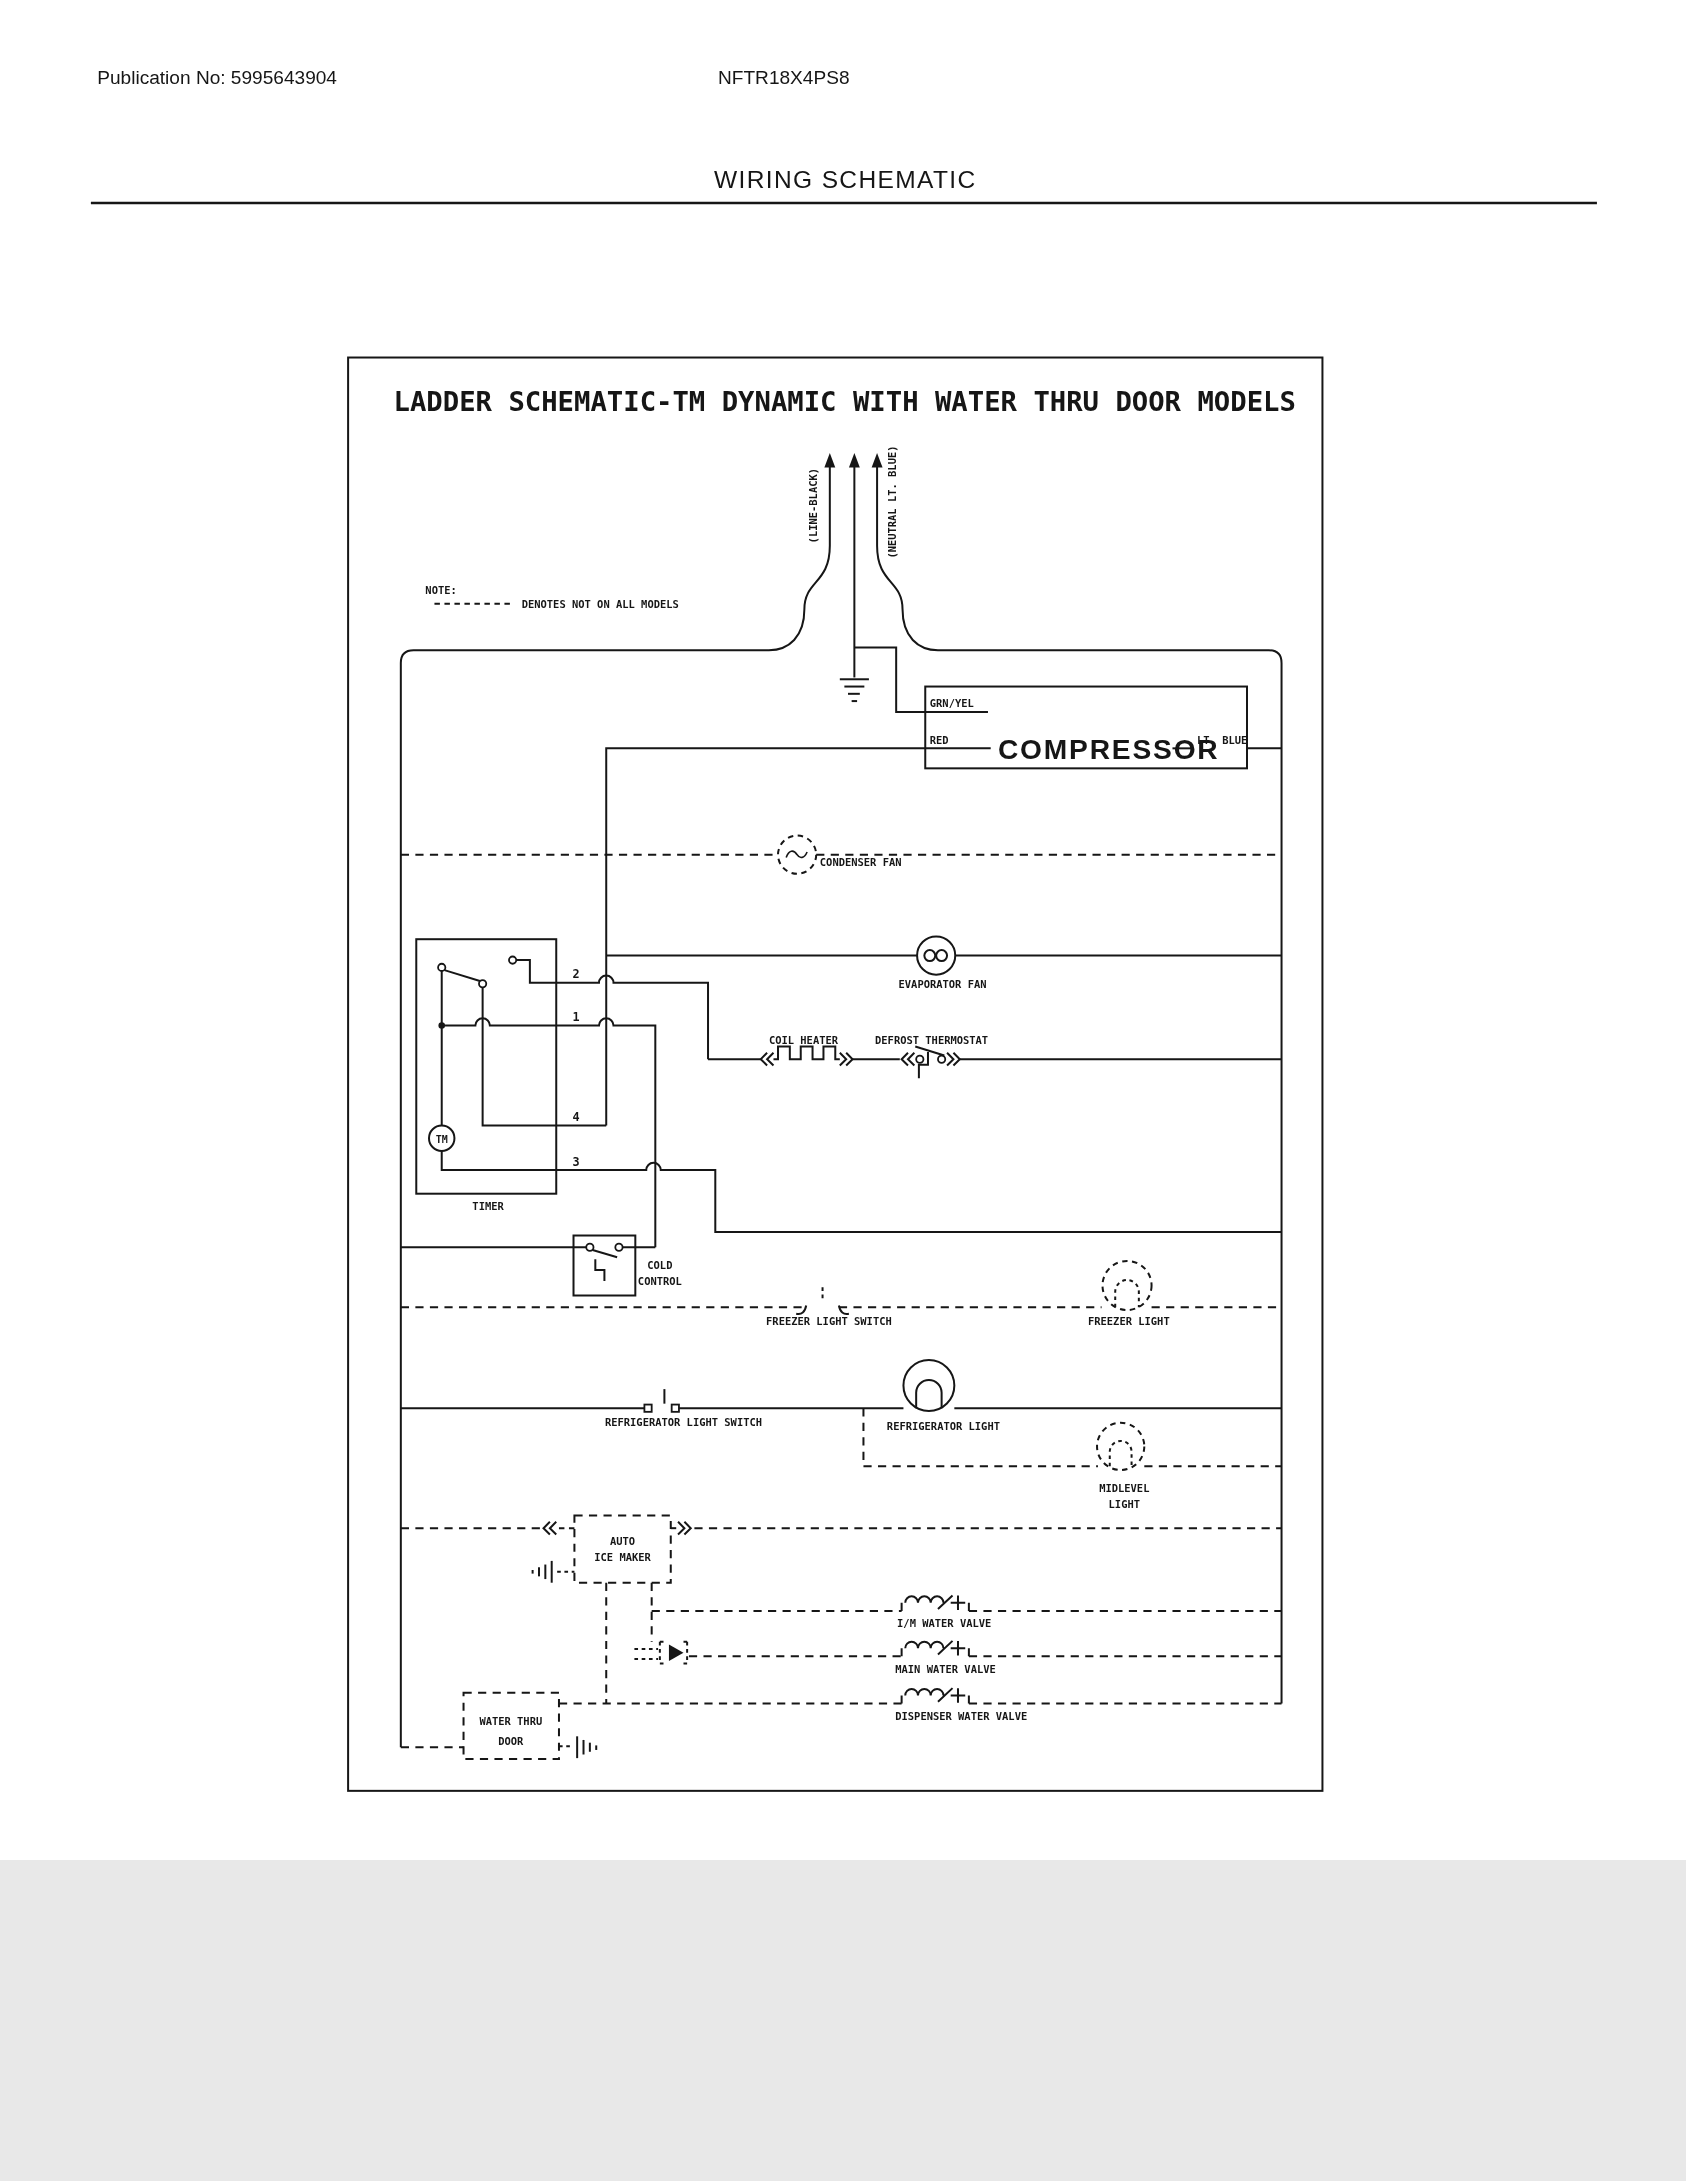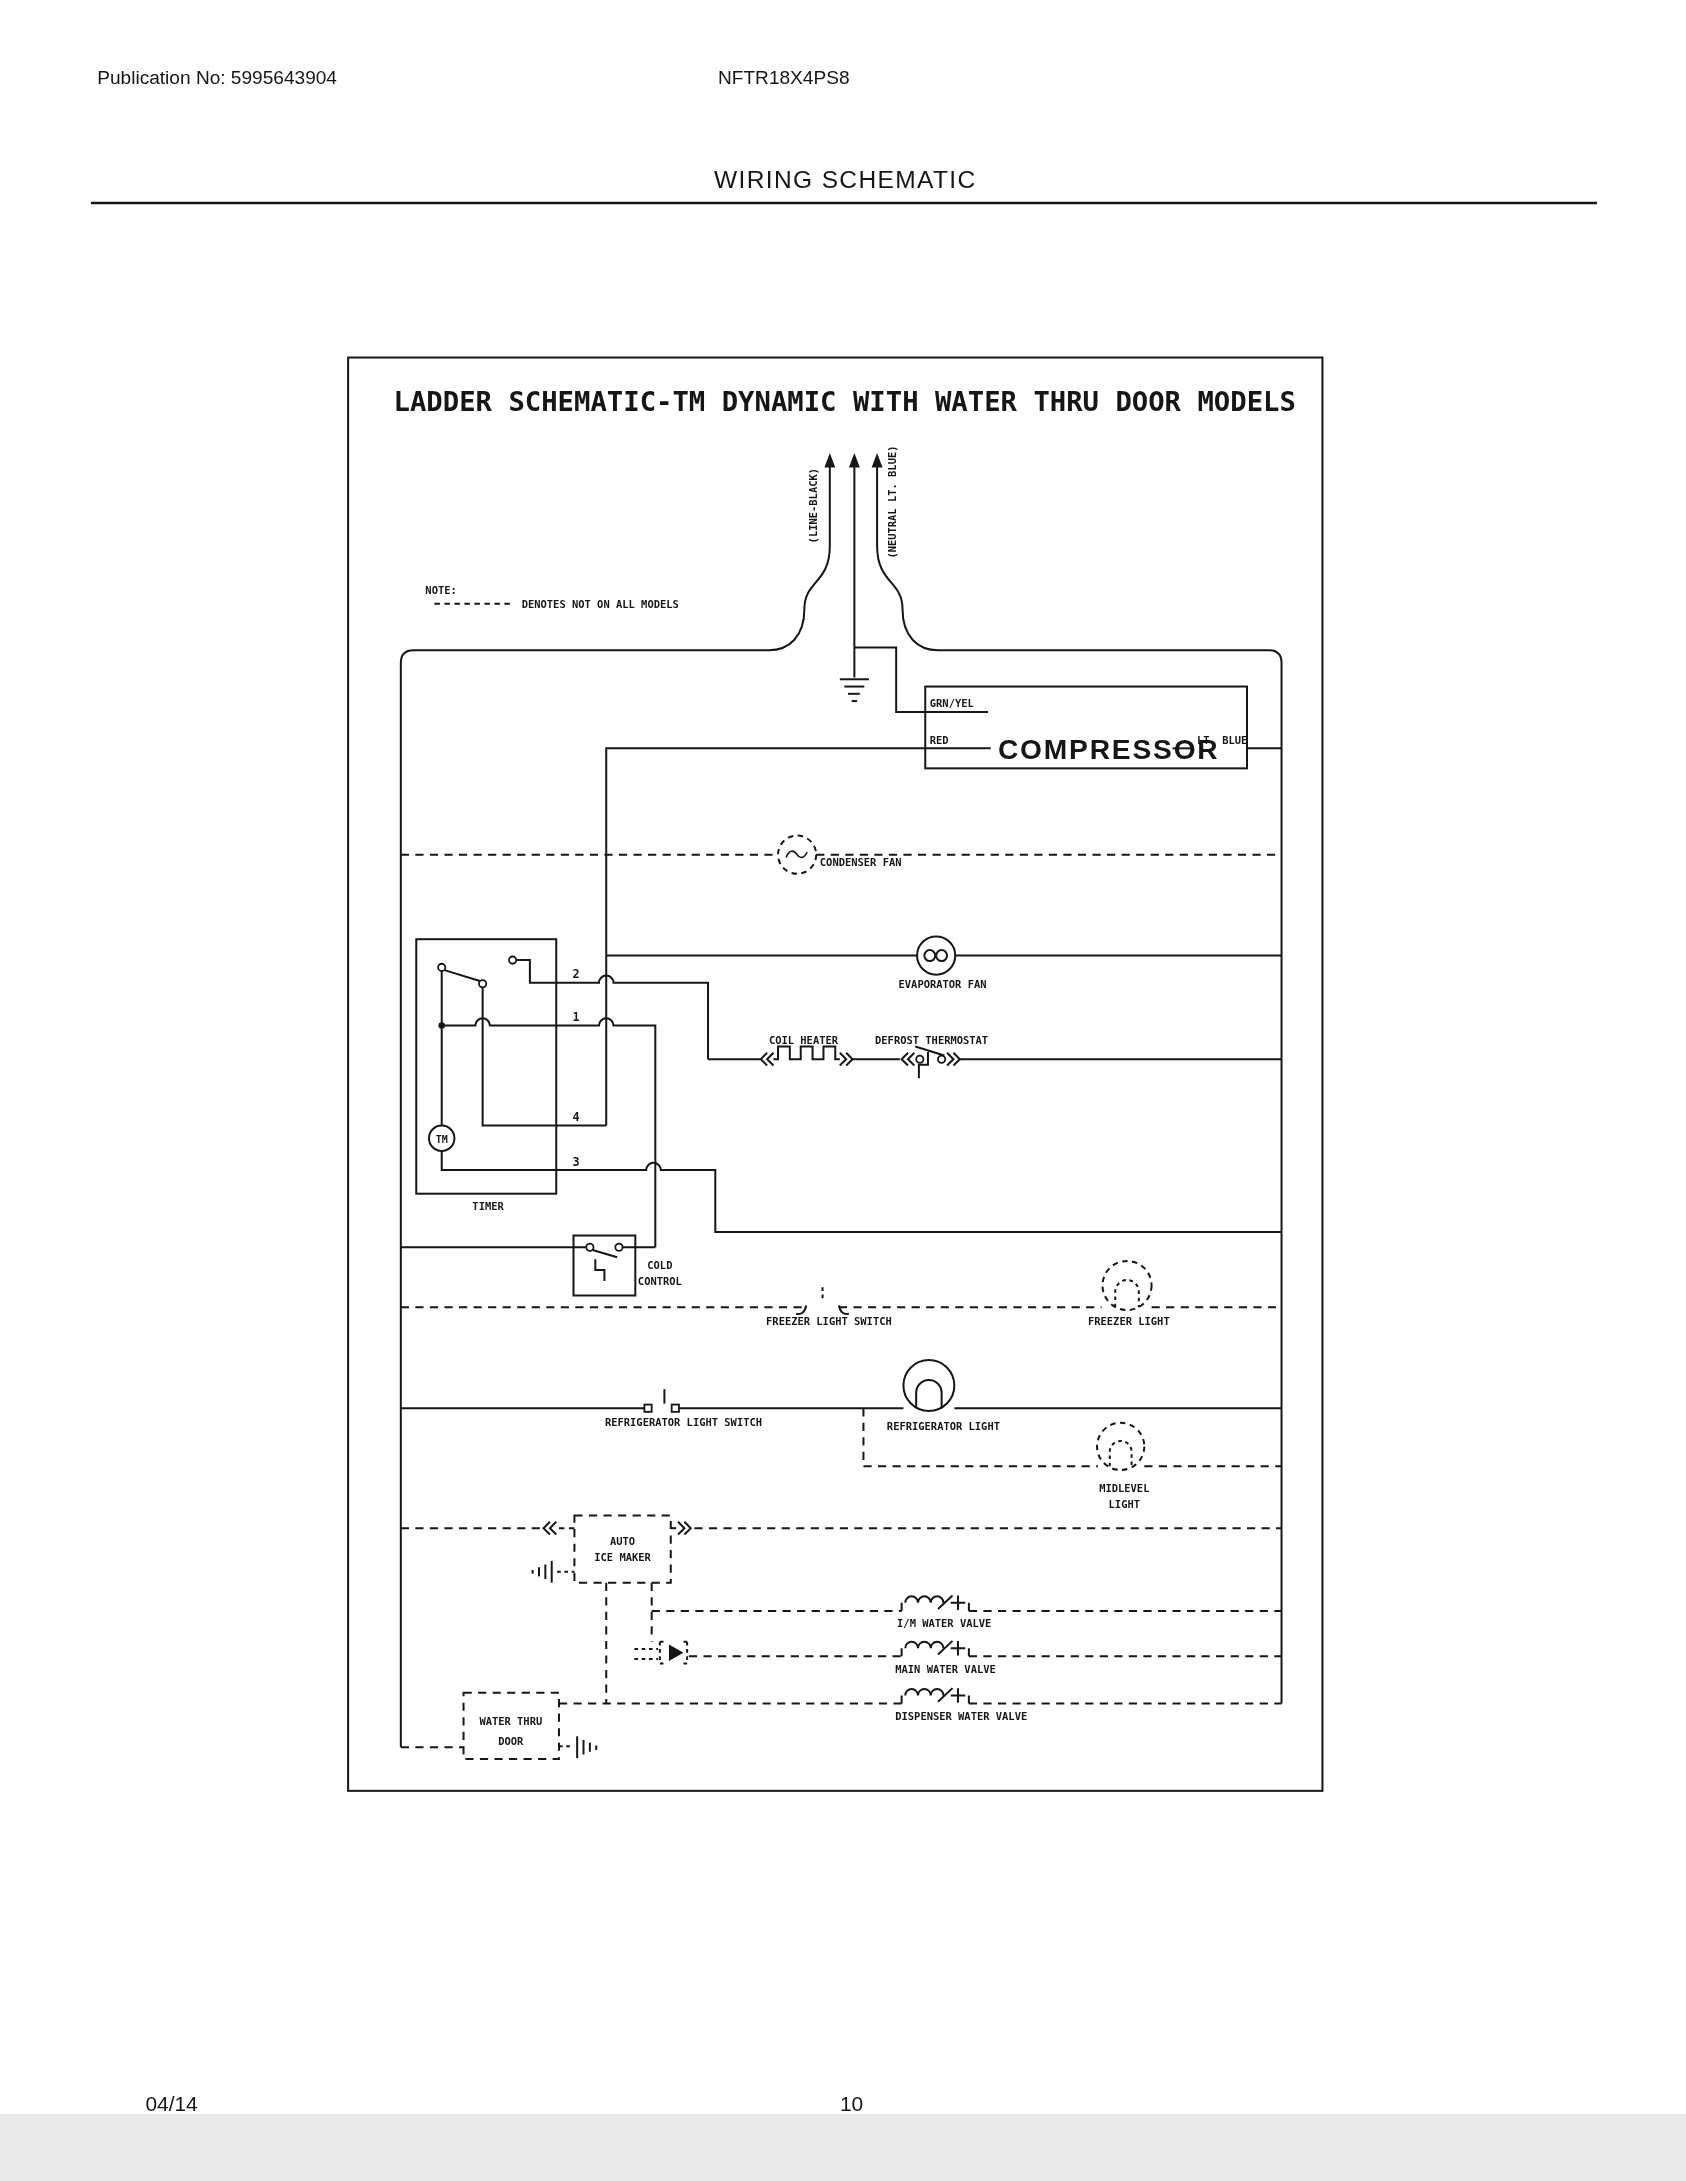--- a/index.html
+++ b/index.html
@@ -1,16 +1,16 @@
 <!DOCTYPE html>
 <html style="font-size:14.5px"><head>
 <meta charset="utf-8">
 <style>
   html,body{margin:0;padding:0;background:#e8e8e8;}
-  .page{position:relative;width:1686px;height:2114px;background:#ffffff;margin:0 auto;
+  .page{position:relative;width:1686px;height:1860px;background:#ffffff;margin:0 auto;
         font-family:"Liberation Sans",sans-serif;}
   svg{position:absolute;left:0;top:0;}
   
   .w{stroke:#161616;stroke-width:2.2;fill:none;stroke-linecap:butt;stroke-linejoin:miter;}
   .w3{stroke:#161616;stroke-width:2.6;fill:none;}
   .dash{stroke-dasharray:9,7;}
   .dash-s{stroke-dasharray:6,5;}
   .dash-t{stroke-dasharray:4,4;}
   .node{fill:#ffffff;stroke:#161616;stroke-width:2;}
   .dot{fill:#161616;stroke:none;}

